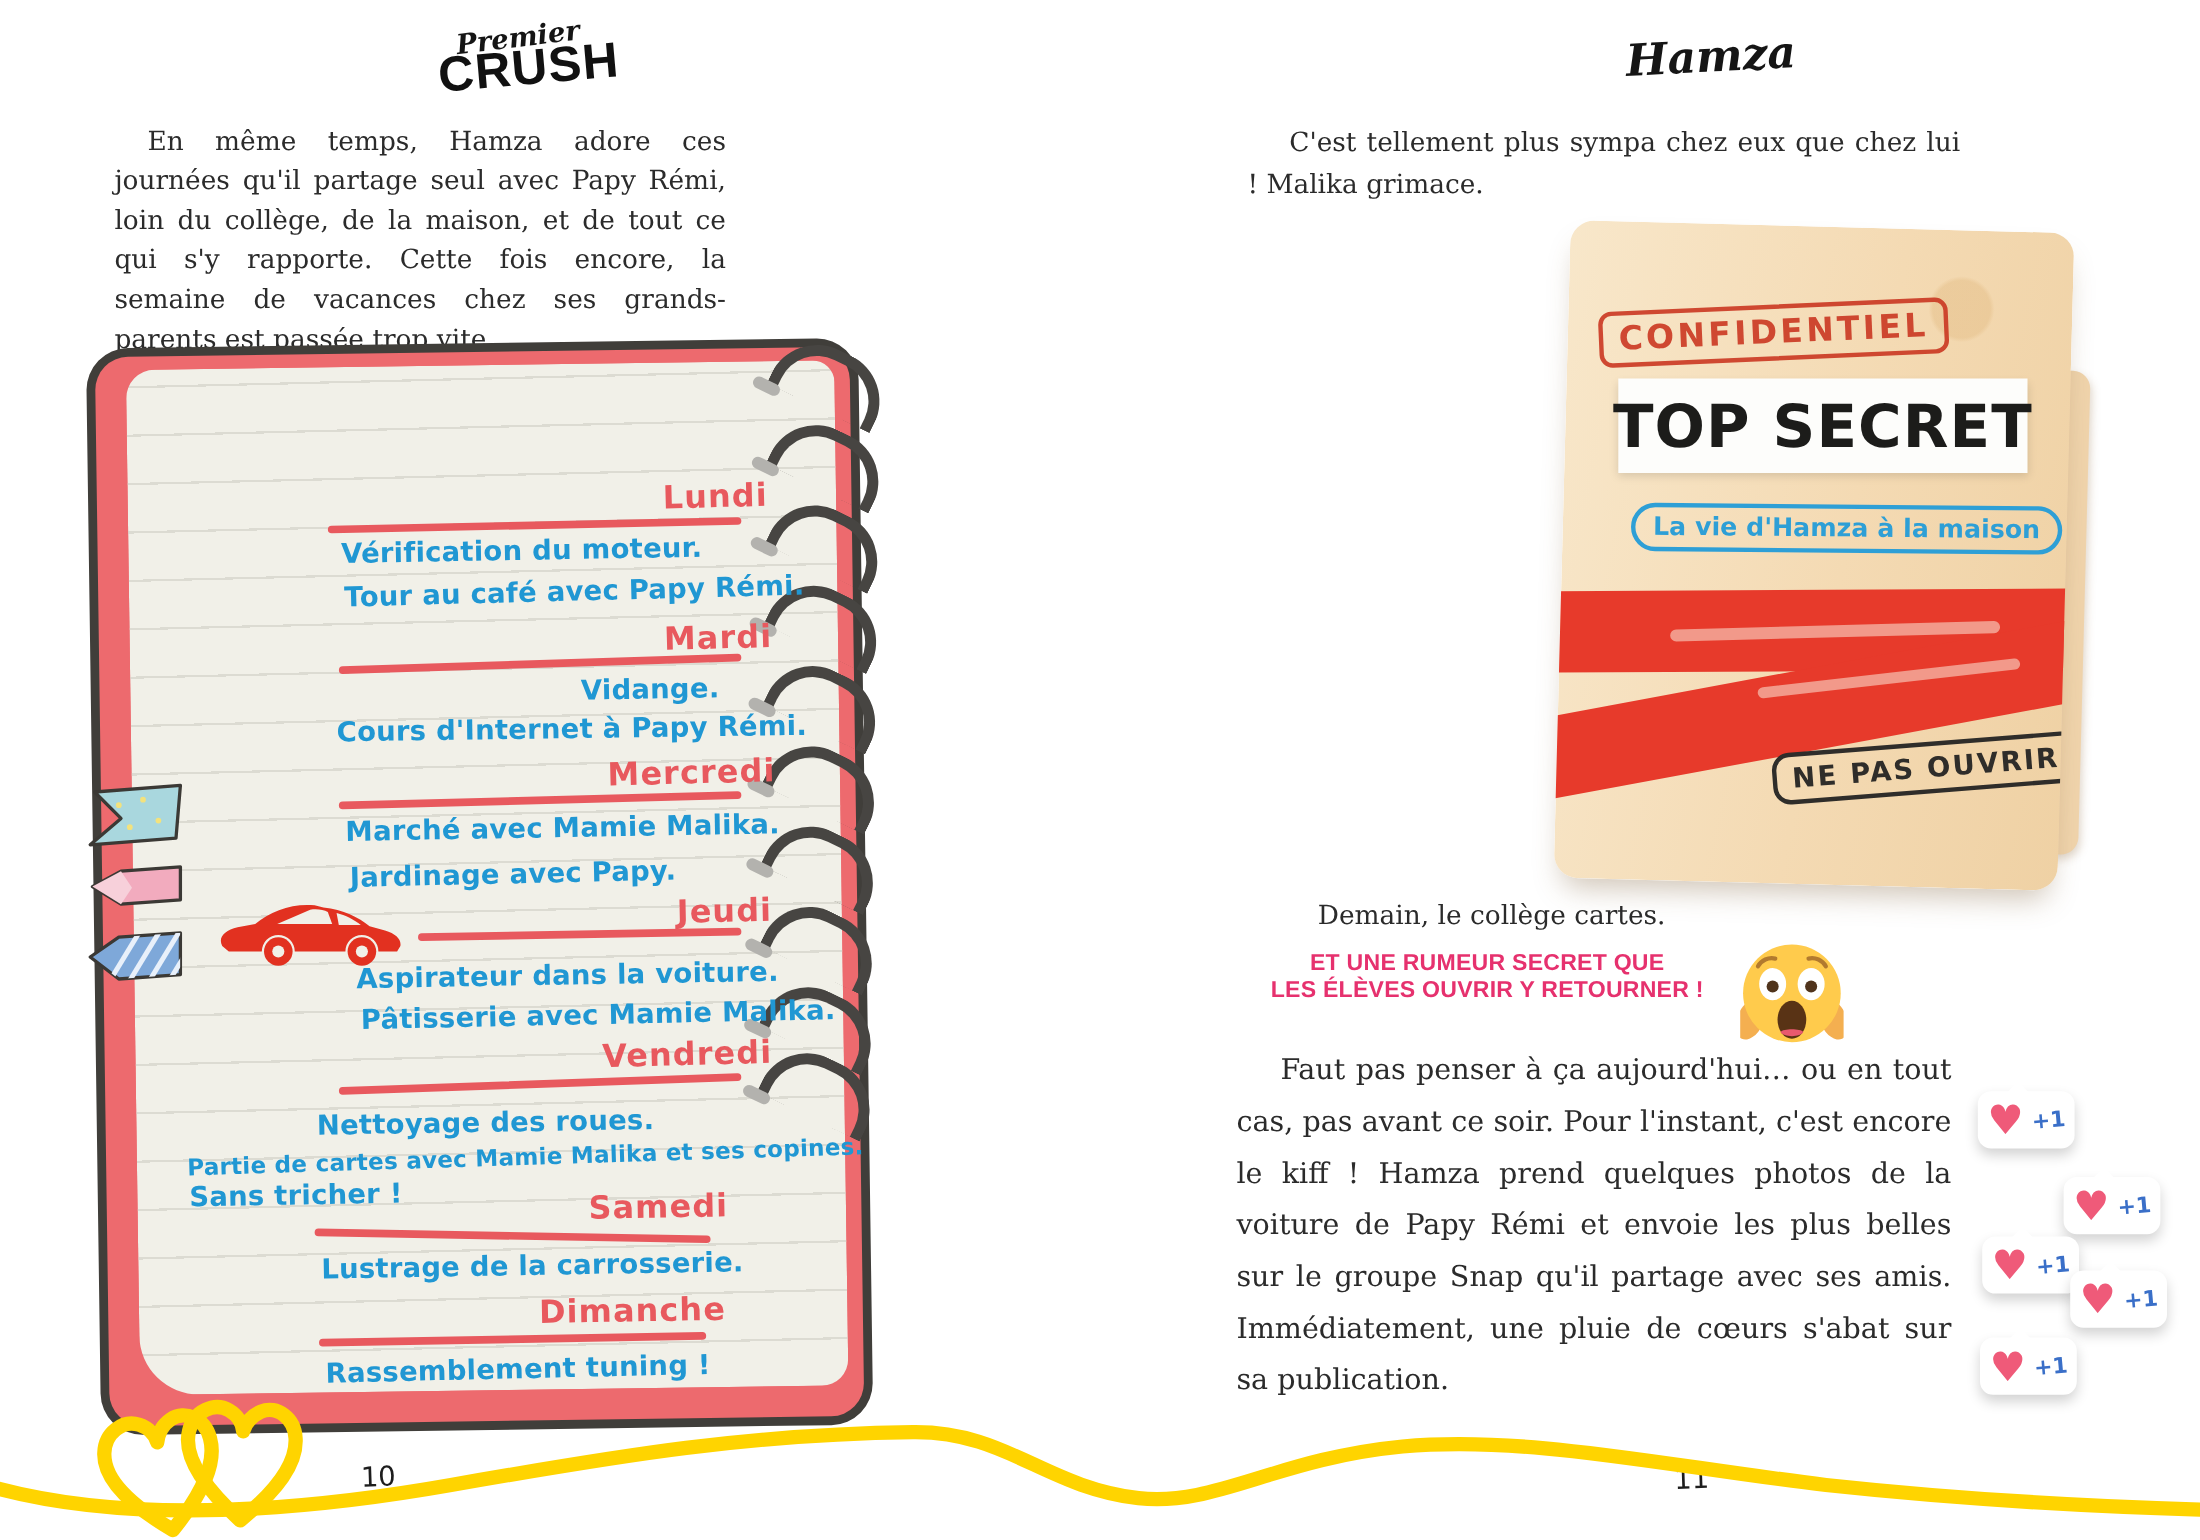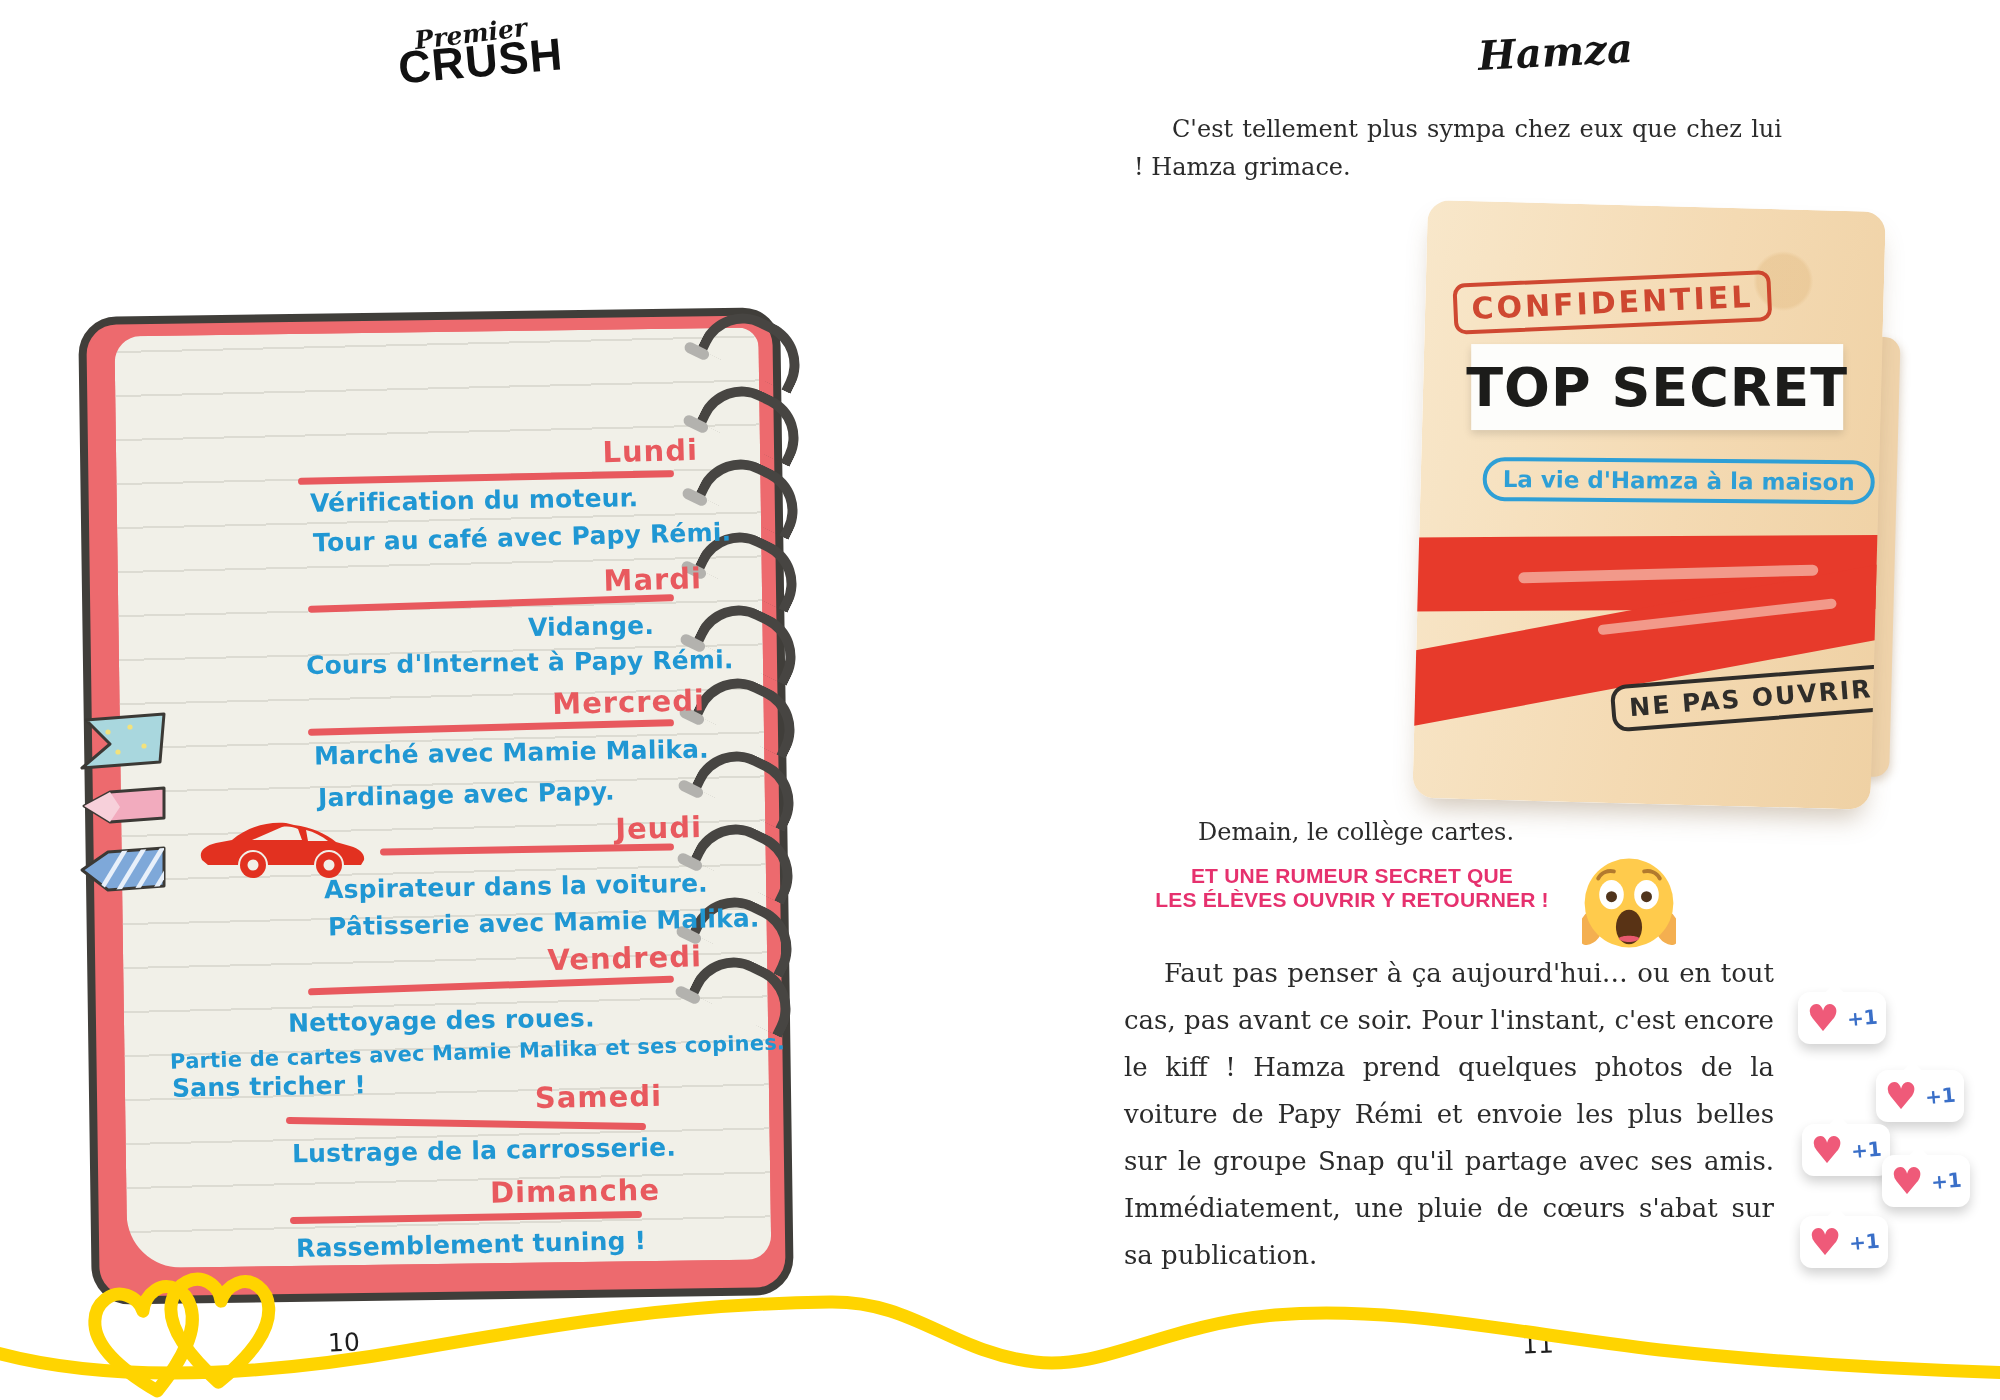--- a/index.html
+++ b/index.html
@@ -74,20 +74,21 @@
 
 <div id="page">
 
   <div class="abs" style="left:0;top:0;width:1000px;height:1400px;">
 
     <div class="abs" style="left:398px;top:14px;width:220px;text-align:left;">
       <div class="logo-premier" style="margin-left:16px;">Premier</div>
       <div class="logo-crush" style="margin-top:-10px;">CRUSH</div>
     </div>
 
+    <div class="abs para para-left" style="left:104px;top:110px;">En même temps, Hamza adore ces journées qu'il partage seul avec Papy Rémi, loin du collège, de la maison, et de tout ce qui s'y rapporte. Cette fois encore, la semaine de vacances chez ses grands-parents est passée trop vite.</div>
 
     <div class="abs nb-outer">
       <div class="nb-red">
         <div class="nb-paper"></div>
       </div>
     </div>
 
     <div>
       <div class="abs spiral" style="left:704px;top:318px;"></div>
       <div class="abs spiral" style="left:703px;top:391px;"></div>
@@ -167,21 +168,21 @@
     <div class="day-line" style="left:290px;top:1214px;width:352px;transform:rotate(-1deg);"></div>
     <div class="entry" style="left:296px;top:1230px;transform:rotate(-1.3deg);">Rassemblement tuning !</div>
 
     <div class="abs pagenum" style="left:328px;top:1328px;">10</div>
   </div>
 
   <div class="abs" style="left:1000px;top:0;width:1000px;height:1400px;">
 
     <div class="abs hamza-script" style="left:478px;top:28px;">Hamza</div>
 
-    <div class="abs para para-r1" style="left:134px;top:110px;">C'est tellement plus sympa chez eux que chez lui ! Hamza grimace.</div>
+    <div class="abs para para-r1" style="left:134px;top:110px;">C'est tellement plus sympa chez eux que chez lui ! Malika grimace.</div>
 
     <div class="abs folder" style="left:428px;">
       <div class="folder-tab"></div>
       <div class="folder-body">
         <div class="band band1"></div>
         <div class="band band2"></div>
         <div class="sliver" style="left:100px;top:362px;width:300px;height:11px;transform:rotate(-3deg);"></div>
         <div class="sliver" style="left:180px;top:404px;width:240px;height:10px;transform:rotate(-8deg);"></div>
         <div class="stamp-conf">CONFIDENTIEL</div>
         <div class="strip-ts">

